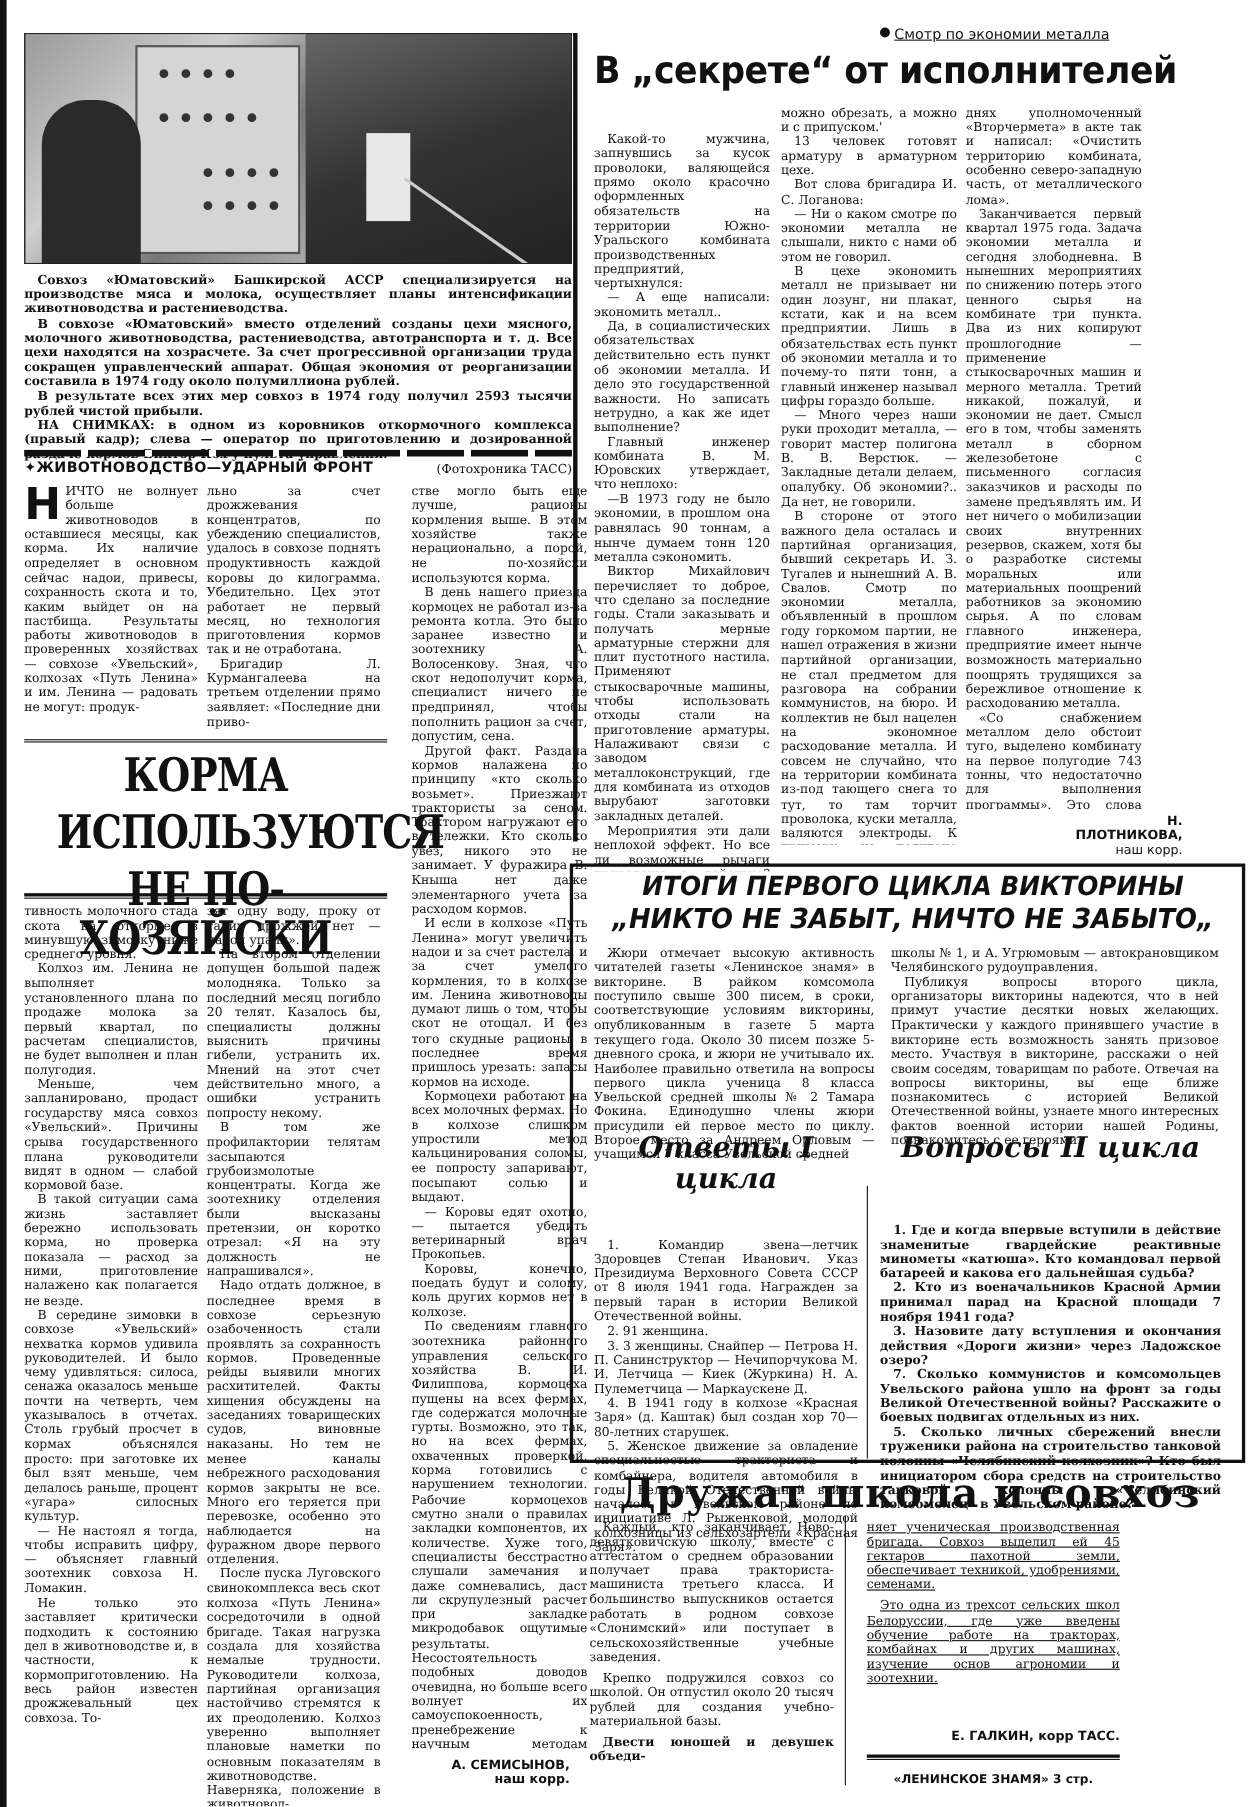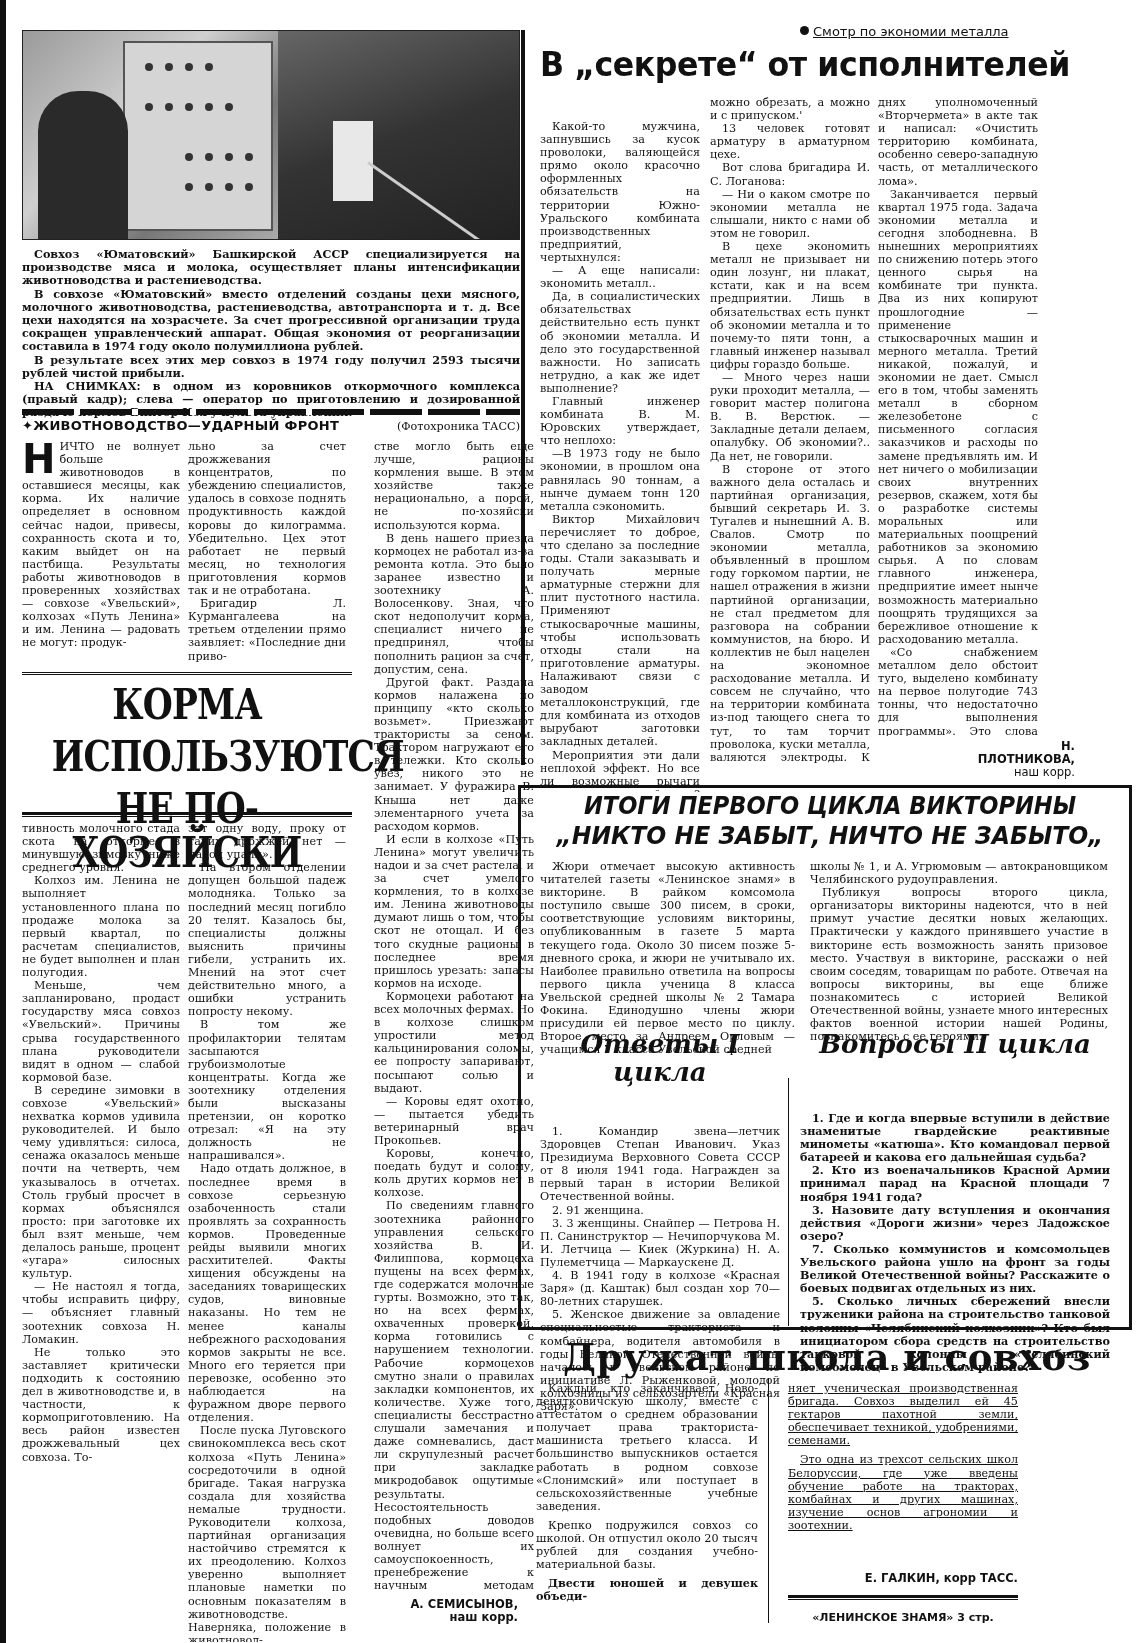--- a/index.html
+++ b/index.html
@@ -113,20 +113,21 @@
     <h1>КОРМА</h1>
     <h1>ИСПОЛЬЗУЮТСЯ</h1>
     <h1>НЕ ПО-ХОЗЯЙСКИ</h1>
   </div>
   <div class="headline-rule"></div>
 
   <div class="col txt" style="left:22px; top:822px; width:158px; height:820px; overflow:hidden;">
     <p style="text-indent:0">тивность молочного стада скота на откорме в минувшую зимовку ниже среднего уровня.</p>
     <p>Колхоз им. Ленина не выполняет установленного плана по продаже молока за первый квартал, по расчетам специалистов, не будет выполнен и план полугодия.</p>
     <p>Меньше, чем запланировано, продаст государству мяса совхоз «Увельский». Причины срыва государственного плана руководители видят в одном — слабой кормовой базе.</p>
+    <p>В такой ситуации сама жизнь заставляет бережно использовать корма, но проверка показала — расход за ними, приготовление налажено как полагается не везде.</p>
     <p>В середине зимовки в совхозе «Увельский» нехватка кормов удивила руководителей. И было чему удивляться: силоса, сенажа оказалось меньше почти на четверть, чем указывалось в отчетах. Столь грубый просчет в кормах объяснялся просто: при заготовке их был взят меньше, чем делалось раньше, процент «угара» силосных культур.</p>
     <p>— Не настоял я тогда, чтобы исправить цифру, — объясняет главный зоотехник совхоза Н. Ломакин.</p>
     <p>Не только это заставляет критически подходить к состоянию дел в животноводстве и, в частности, к кормоприготовлению. На весь район известен дрожжевальный цех совхоза. То-</p>
   </div>
   <div class="col txt" style="left:188px; top:822px; width:158px; height:820px; overflow:hidden;">
     <p style="text-indent:0">зят одну воду, проку от таких дрожжей нет — надои упали».</p>
     <p>На втором отделении допущен большой падеж молодняка. Только за последний месяц погибло 20 телят. Казалось бы, специалисты должны выяснить причины гибели, устранить их. Мнений на этот счет действительно много, а ошибки устранить попросту некому.</p>
     <p>В том же профилактории телятам засыпаются грубоизмолотые концентраты. Когда же зоотехнику отделения были высказаны претензии, он коротко отрезал: «Я на эту должность не напрашивался».</p>
     <p>Надо отдать должное, в последнее время в совхозе серьезную озабоченность стали проявлять за сохранность кормов. Проведенные рейды выявили многих расхитителей. Факты хищения обсуждены на заседаниях товарищеских судов, виновные наказаны. Но тем не менее каналы небрежного расходования кормов закрыты не все. Много его теряется при перевозке, особенно это наблюдается на фуражном дворе первого отделения.</p>
     <p>После пуска Луговского свинокомплекса весь скот колхоза «Путь Ленина» сосредоточили в одной бригаде. Такая нагрузка создала для хозяйства немалые трудности. Руководители колхоза, партийная организация настойчиво стремятся к их преодолению. Колхоз уверенно выполняет плановые наметки по основным показателям в животноводстве. Наверняка, положение в животновод-</p>

